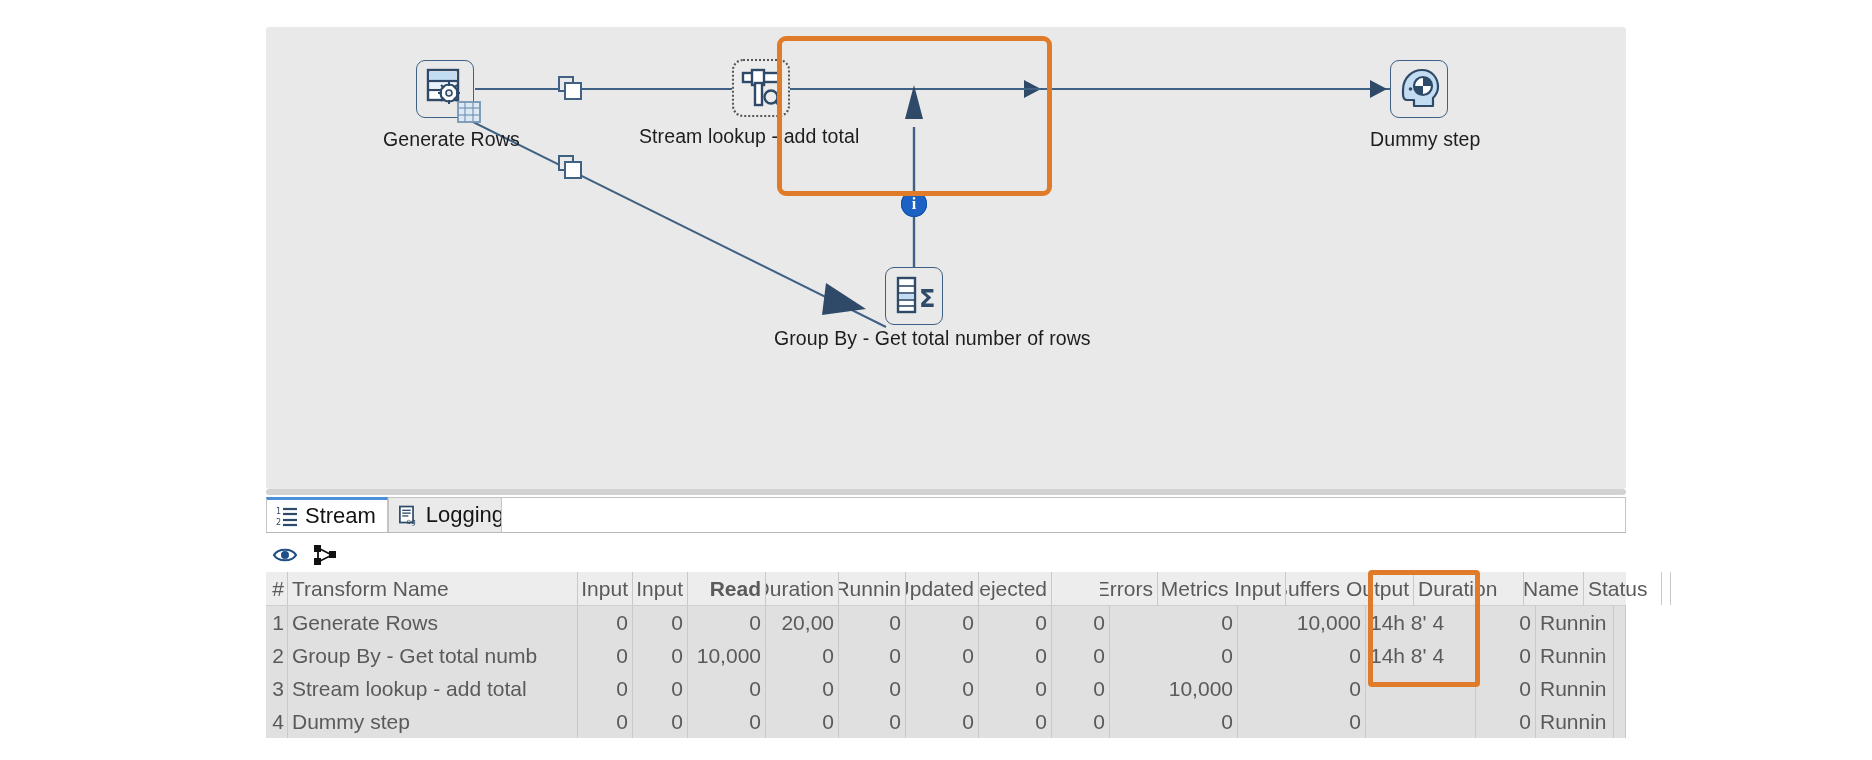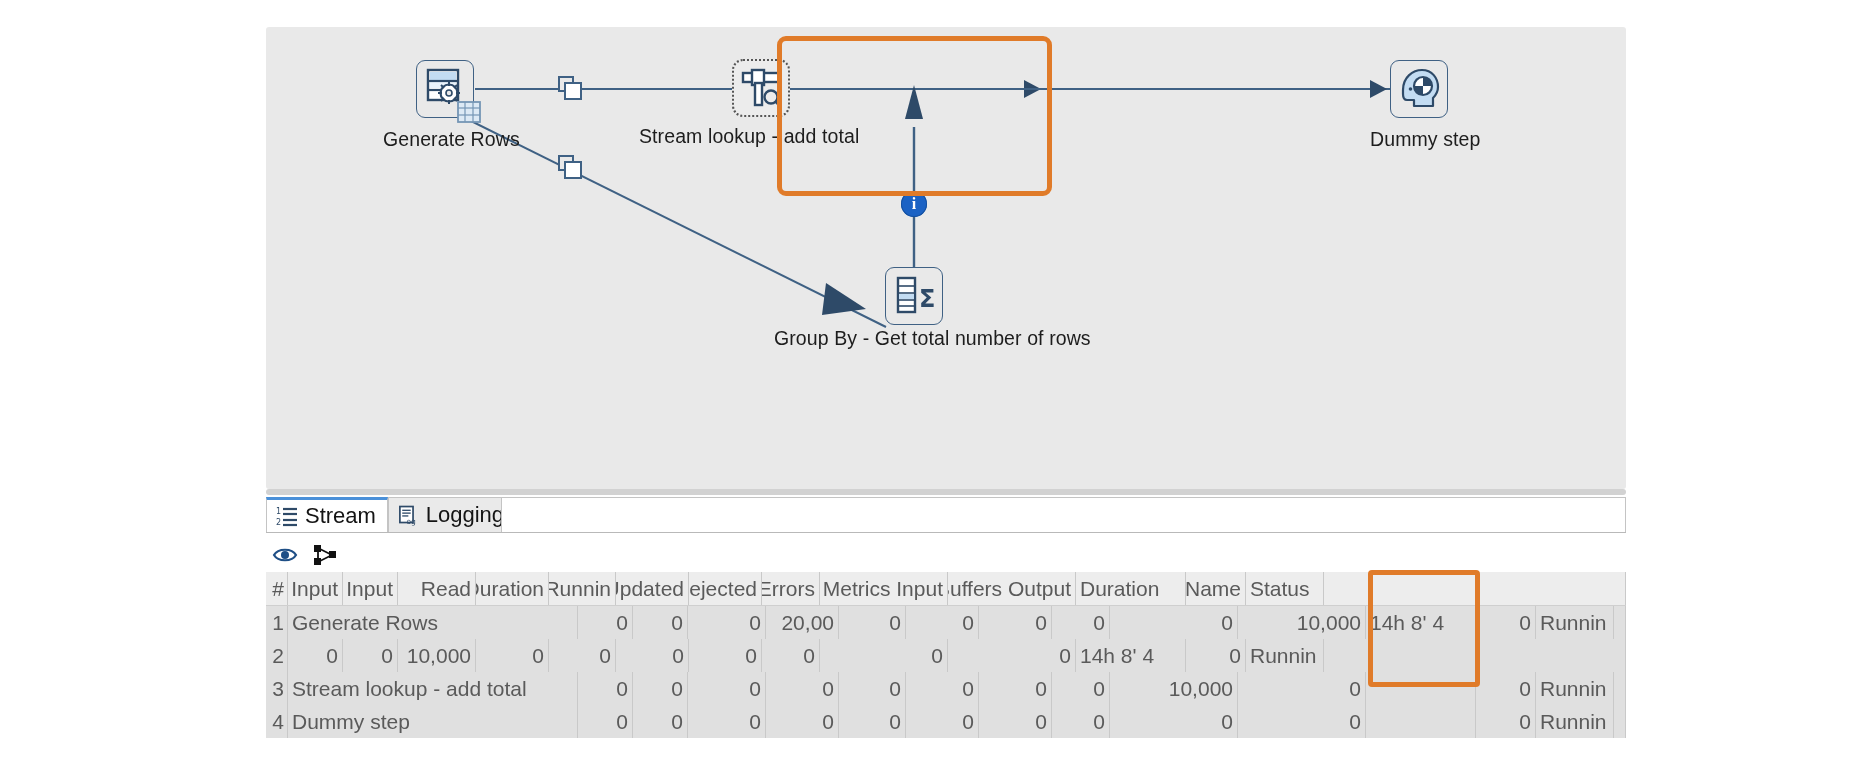--- a/index.html
+++ b/index.html
@@ -240,28 +240,29 @@
       <line x1="6" y1="4" x2="6" y2="18" stroke="#111" stroke-width="1.8"></line>
       <rect x="2" y="1" width="7" height="7" fill="#111"></rect>
       <rect x="2" y="14" width="7" height="7" fill="#111"></rect>
       <rect x="17" y="7" width="7" height="7" fill="#111"></rect>
     </svg>
   </div>
 
   <div class="grid">
     <div class="grid-row grid-head" id="thead">
         <div class="cell num idx" style="width: 22px; flex: 0 0 22px;">#</div>
+        <div class="cell txt" style="width: 290px; flex: 0 0 290px;">Transform Name</div>
         <div class="cell num" style="width: 55px; flex: 0 0 55px;">Input</div>
         <div class="cell num" style="width: 55px; flex: 0 0 55px;">Input</div>
-        <div class="cell num" style="width: 78px; flex: 0 0 78px;">Read</div>
+        <div class="cell num" style="width: 78px; flex: 0 0 78px; font-weight: bold;">Read</div>
         <div class="cell num" style="width: 73px; flex: 0 0 73px;">Duration</div>
         <div class="cell num" style="width: 67px; flex: 0 0 67px;">Runnin</div>
         <div class="cell num" style="width: 73px; flex: 0 0 73px;">Updated</div>
         <div class="cell num" style="width: 73px; flex: 0 0 73px;">Rejected</div>
-        <div class="cell num" style="width: 58px; flex: 0 0 58px;">Errors</div>
+        <div class="cell num" style="width: 58px; flex: 0 0 58px; margin-left: 48px;">Errors</div>
         <div class="cell num" style="width: 128px; flex: 0 0 128px;">Metrics Input</div>
         <div class="cell num" style="width: 128px; flex: 0 0 128px;">Buffers Output</div>
         <div class="cell txt" style="width: 110px; flex: 0 0 110px;">Duration</div>
         <div class="cell num" style="width: 60px; flex: 0 0 60px;">Name</div>
         <div class="cell txt" style="width: 78px; flex: 0 0 78px;">Status</div>
         <div class="cell grid-fill"></div>
       </div>
     <div id="tbody">
         <div class="grid-row grid-body-row">
           <div class="cell num idx" style="width: 22px; flex: 0 0 22px;">1</div>
@@ -276,20 +277,21 @@
           <div class="cell num" style="width: 58px; flex: 0 0 58px;">0</div>
           <div class="cell num" style="width: 128px; flex: 0 0 128px;">0</div>
           <div class="cell num" style="width: 128px; flex: 0 0 128px;">10,000</div>
           <div class="cell txt" style="width: 110px; flex: 0 0 110px;">14h  8' 4</div>
           <div class="cell num" style="width: 60px; flex: 0 0 60px;">0</div>
           <div class="cell txt" style="width: 78px; flex: 0 0 78px;">Runnin</div>
           <div class="cell grid-fill"></div>
         </div>
         <div class="grid-row grid-body-row">
           <div class="cell num idx" style="width: 22px; flex: 0 0 22px;">2</div>
+          <div class="cell txt" style="width: 290px; flex: 0 0 290px;">Group By - Get total numb</div>
           <div class="cell num" style="width: 55px; flex: 0 0 55px;">0</div>
           <div class="cell num" style="width: 55px; flex: 0 0 55px;">0</div>
           <div class="cell num" style="width: 78px; flex: 0 0 78px;">10,000</div>
           <div class="cell num" style="width: 73px; flex: 0 0 73px;">0</div>
           <div class="cell num" style="width: 67px; flex: 0 0 67px;">0</div>
           <div class="cell num" style="width: 73px; flex: 0 0 73px;">0</div>
           <div class="cell num" style="width: 73px; flex: 0 0 73px;">0</div>
           <div class="cell num" style="width: 58px; flex: 0 0 58px;">0</div>
           <div class="cell num" style="width: 128px; flex: 0 0 128px;">0</div>
           <div class="cell num" style="width: 128px; flex: 0 0 128px;">0</div>

